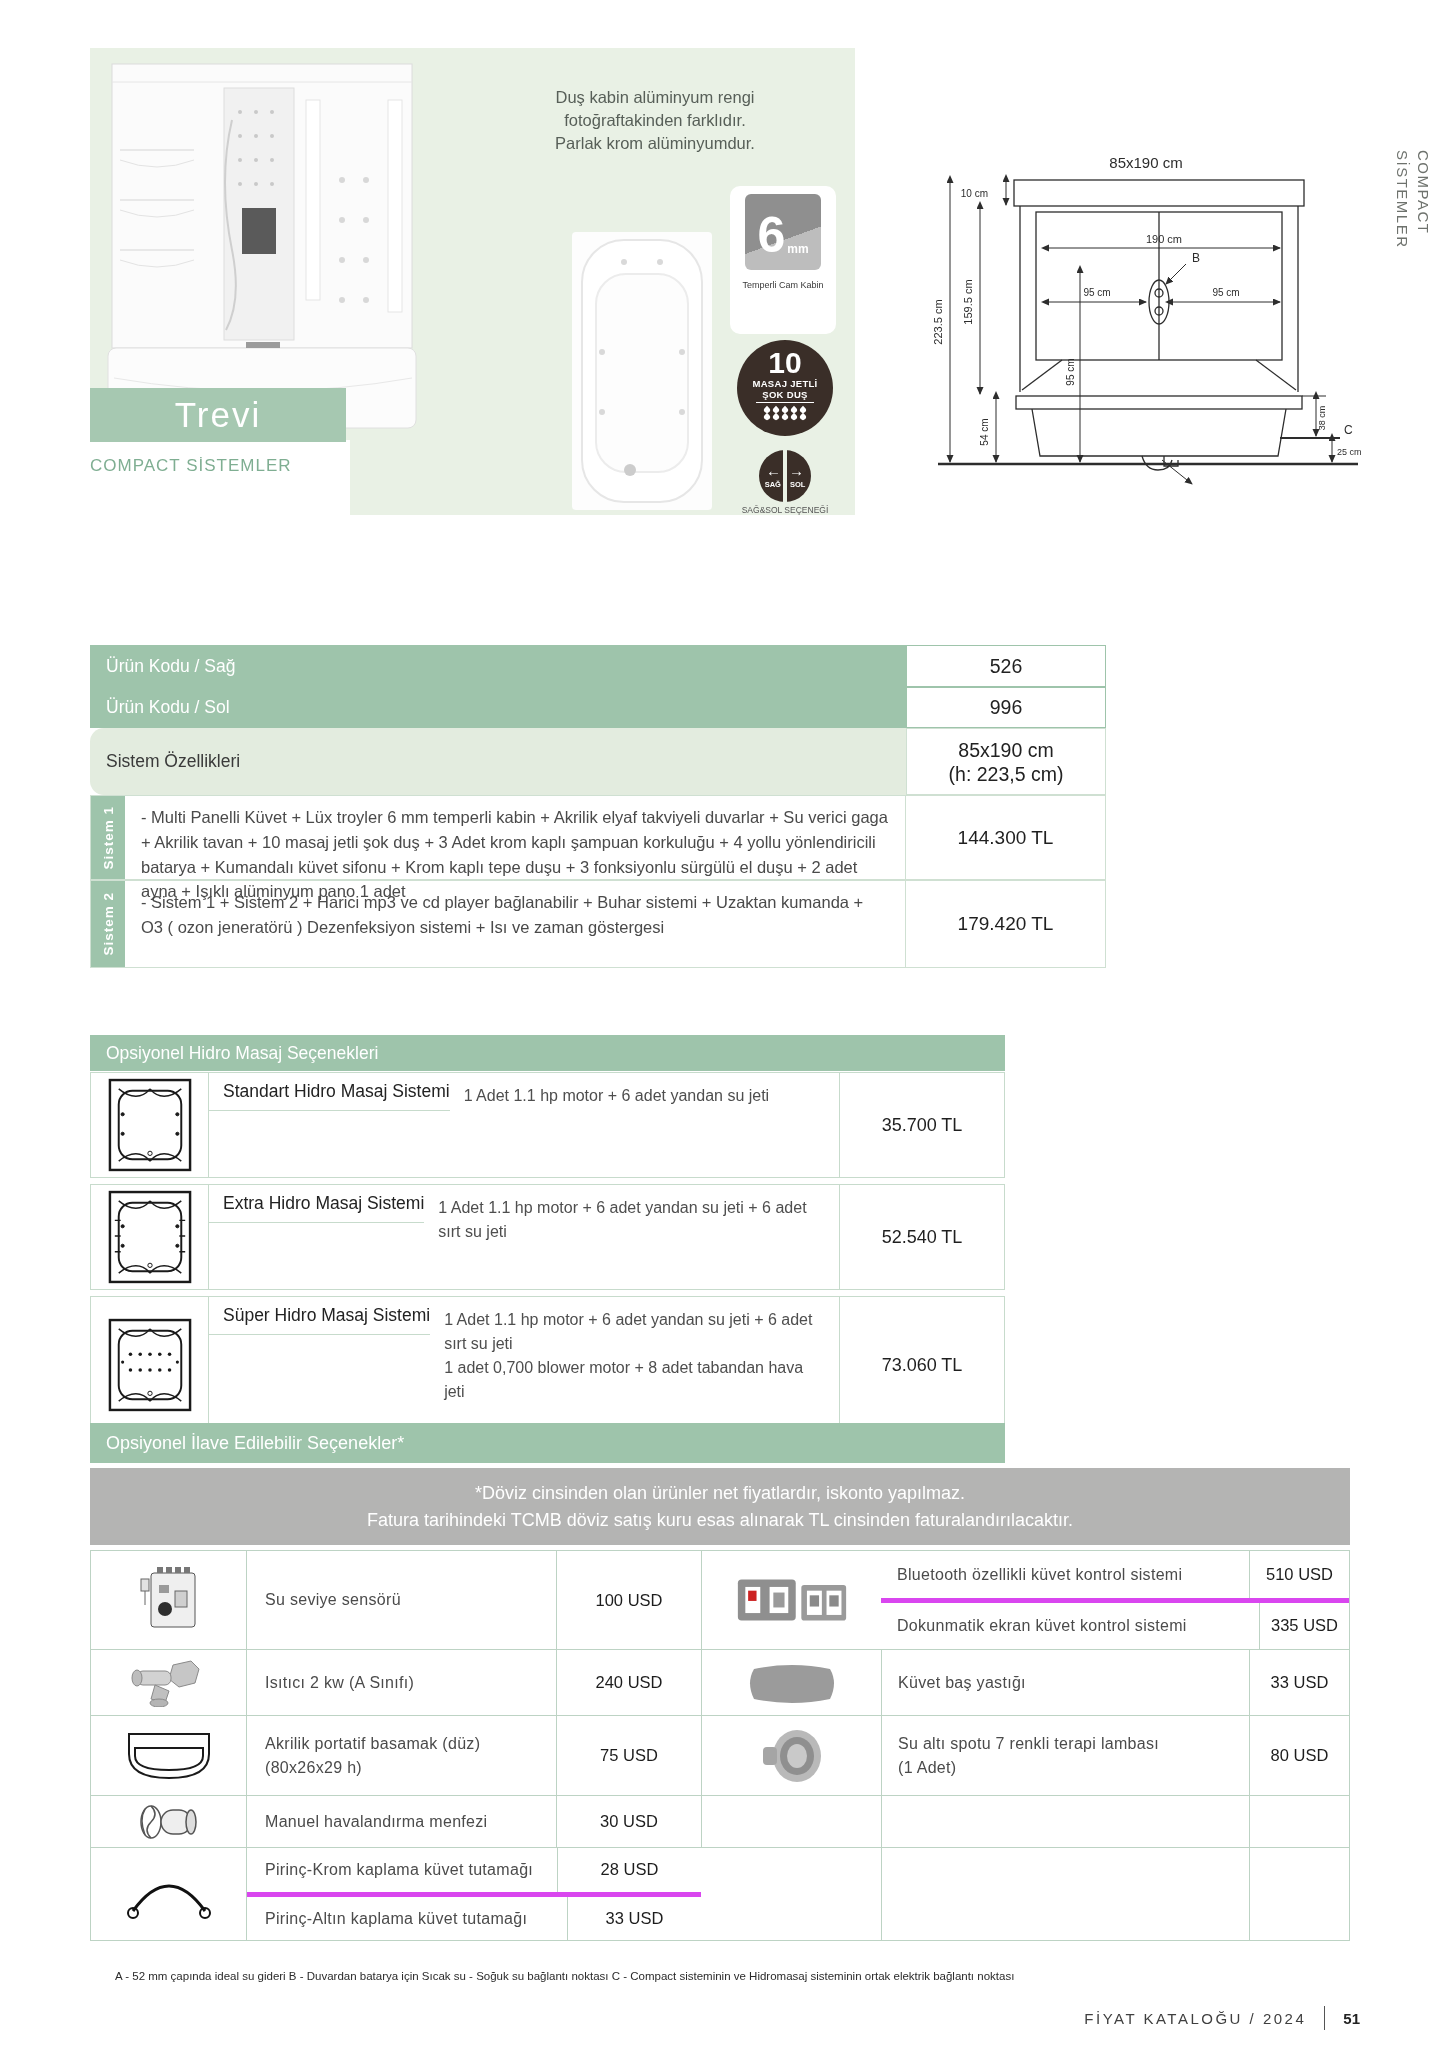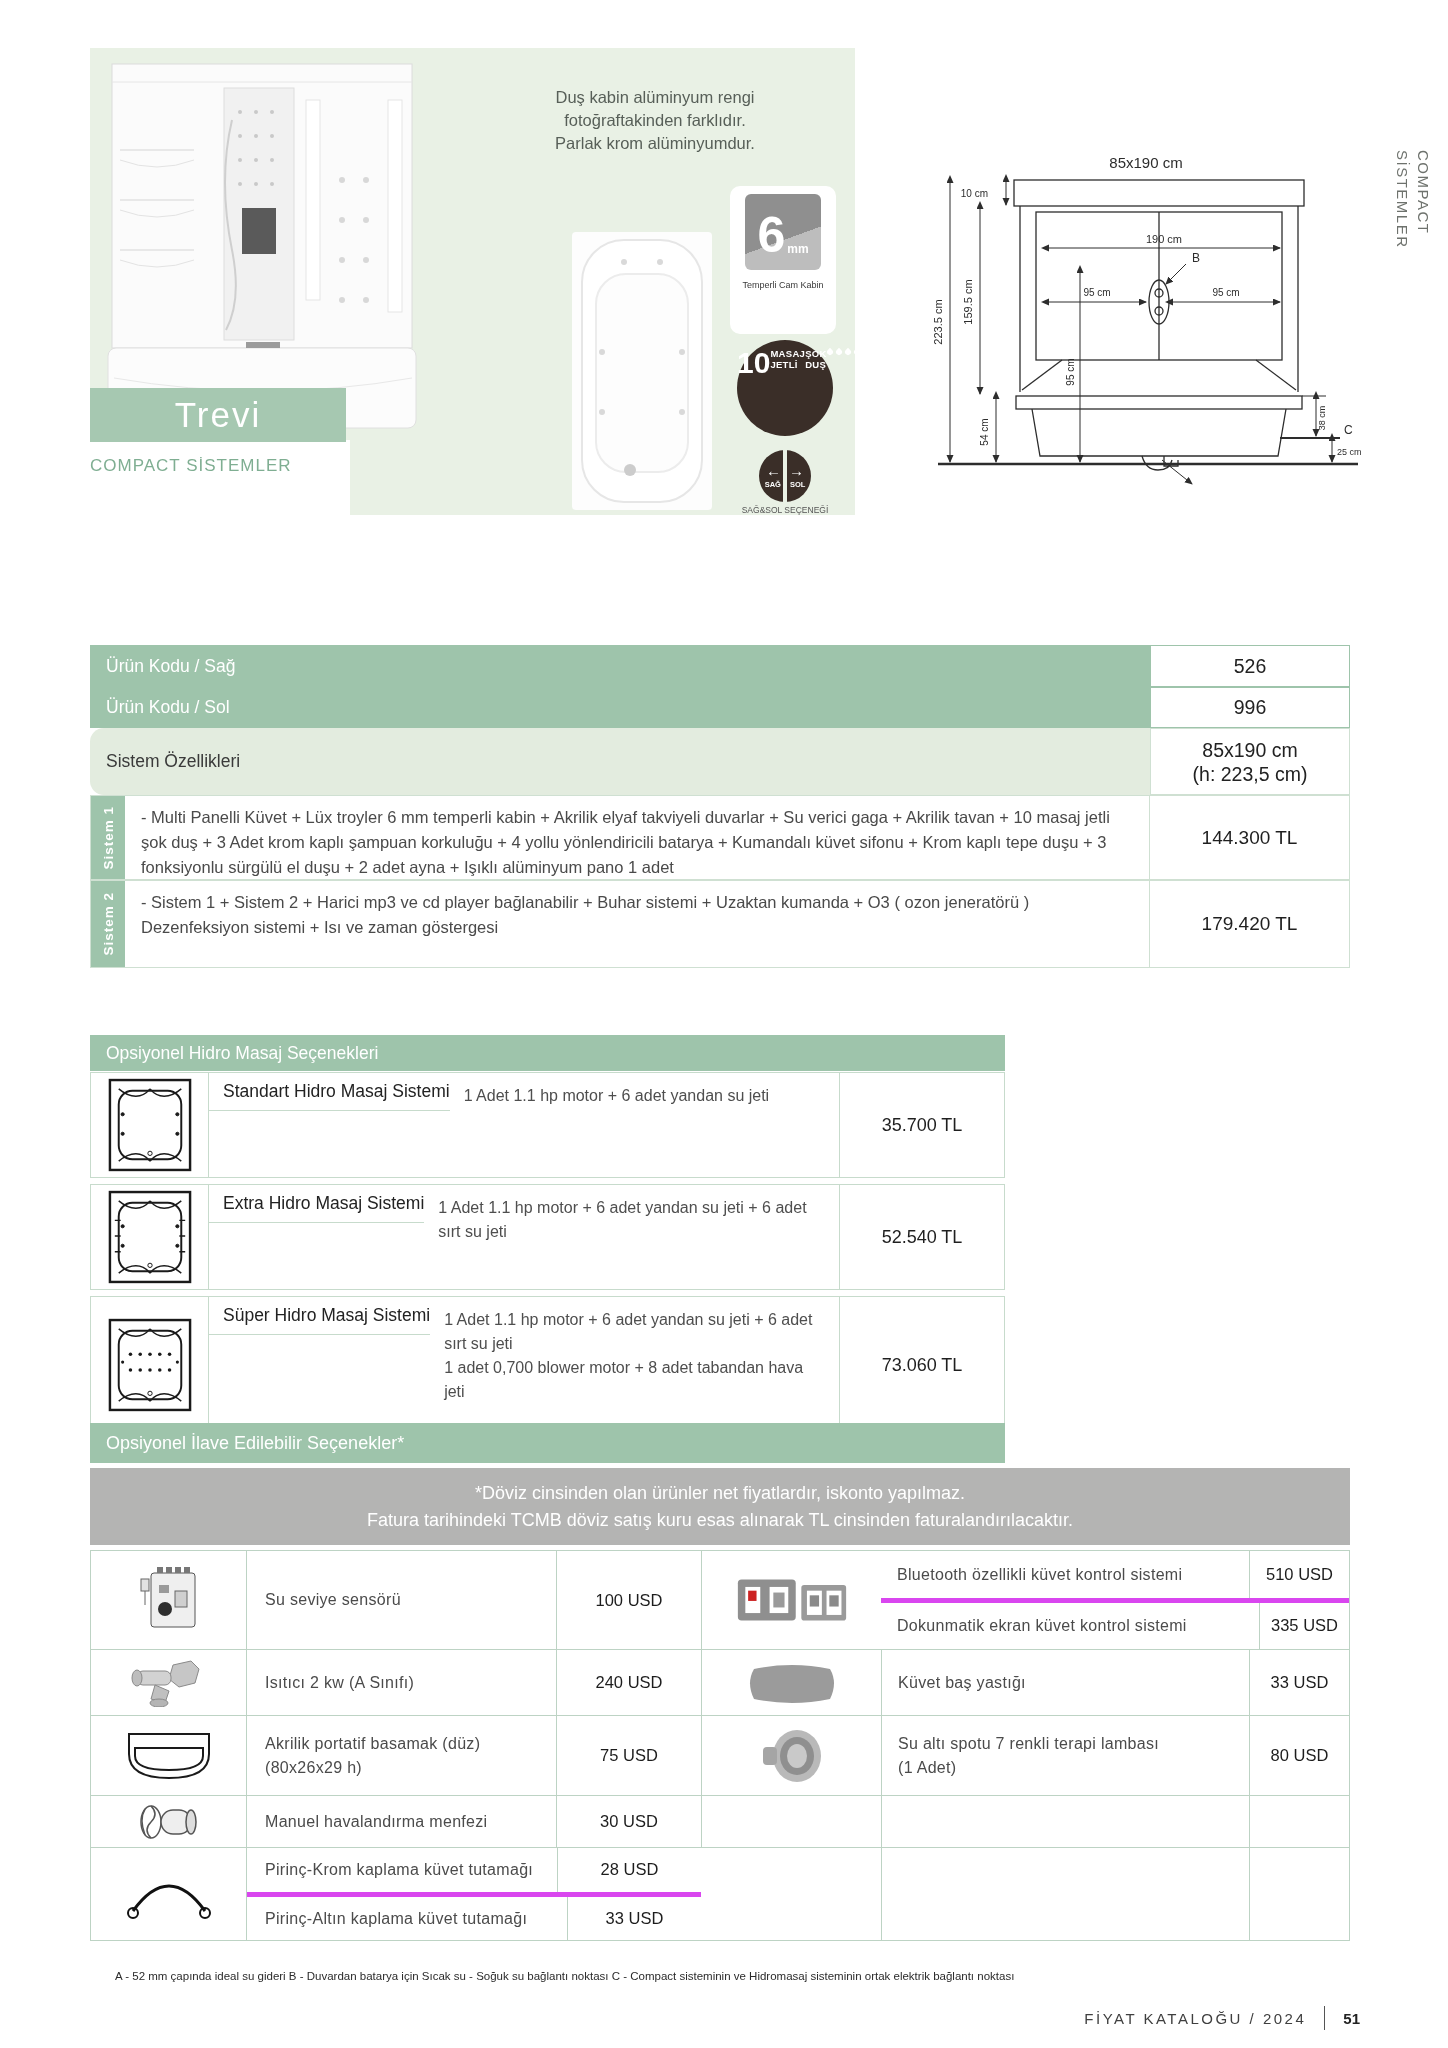--- a/index.html
+++ b/index.html
@@ -20,21 +20,21 @@
 
   
   .glass-badge{position:absolute;left:730px;top:186px;width:106px;height:148px;background:#fff;
                border-radius:10px;display:flex;flex-direction:column;align-items:center;padding-top:8px;box-sizing:border-box;}
   .glass-square{width:76px;height:76px;background:linear-gradient(160deg,#8f8f8f 58%,#bdbdbd 58%);
                 border-radius:6px;display:flex;align-items:flex-end;justify-content:center;color:#fff;}
   .glass-square .big{font-size:50px;font-weight:bold;line-height:70px;}
   .glass-square .unit{font-size:12px;font-weight:bold;margin:0 0 14px 2px;}
   .glass-label{margin-top:10px;font-size:9px;color:#3a3a3a;}
   .jets-badge{position:absolute;left:737px;top:340px;width:96px;height:96px;border-radius:50%;background:#3a2e28;
-              display:flex;flex-direction:row;color:#fff;box-sizing:border-box;padding-top:8px;}
+              display:flex;flex-direction:column;align-items:center;color:#fff;box-sizing:border-box;padding-top:8px;}
   .jets-badge .big{font-size:30px;font-weight:bold;line-height:30px;}
   .jets-badge .ln{font-size:9.5px;font-weight:bold;letter-spacing:0.3px;line-height:11px;}
   .jets-badge .rule{width:58px;border-bottom:1.5px solid #fff;margin:2px 0 3px 0;}
   .drops{display:flex;gap:3px;margin-top:1px;}
   .drop{width:6px;height:6px;background:#fff;border-radius:0 50% 50% 50%;transform:rotate(45deg);}
   .side-badge{position:absolute;left:759px;top:450px;width:52px;height:52px;border-radius:50%;background:#3a2e28;
               display:flex;flex-direction:column;align-items:center;justify-content:center;color:#fff;}
   .side-badge .split{position:absolute;left:24px;top:0;width:4px;height:52px;background:#e9f1e5;}
   .side-badge .arrows{display:flex;gap:8px;font-size:15px;font-weight:bold;line-height:14px;}
   .side-badge .names{display:flex;gap:9px;font-size:7.5px;font-weight:bold;margin-top:2px;}
@@ -43,21 +43,21 @@
   
   .side-label{position:absolute;left:1390px;top:150px;width:44px;height:170px;}
   .side-label-inner{width:170px;height:44px;transform:rotate(90deg);transform-origin:22px 22px;
                     color:#6e726d;font-size:15px;letter-spacing:1.5px;line-height:21px;}
 
   
   .diagram{position:absolute;left:928px;top:152px;width:437px;height:335px;}
   .diagram text{font-family:"Liberation Sans",sans-serif;fill:#2d2d2d;}
 
   
-  .spec{position:absolute;left:90px;top:645px;width:1260px;}
+  .spec{position:absolute;left:90px;top:645px;width:1016px;}
   .srow{display:flex;box-sizing:border-box;}
   .srow .lab{flex:1;display:flex;align-items:center;padding-left:16px;box-sizing:border-box;}
   .srow .val{width:200px;background:#fff;display:flex;flex-direction:column;align-items:center;justify-content:center;
              box-sizing:border-box;font-size:19.5px;color:#222;}
   .green{background:#9ec4ab;color:#fff;font-size:17.5px;}
   .lightg{background:#e3ecdf;color:#3a3a3a;font-size:17.5px;border-radius:14px;}
   .valb{border:1px solid #9ec4ab;}
   .vall{border:1px solid #cfe0d2;font-size:17.5px;line-height:24px;}
   .sisrow{display:flex;background:#fff;border:1px solid #cfe0d2;box-sizing:border-box;}
   .sistab{width:34px;background:#9ec4ab;display:flex;align-items:center;justify-content:center;}

